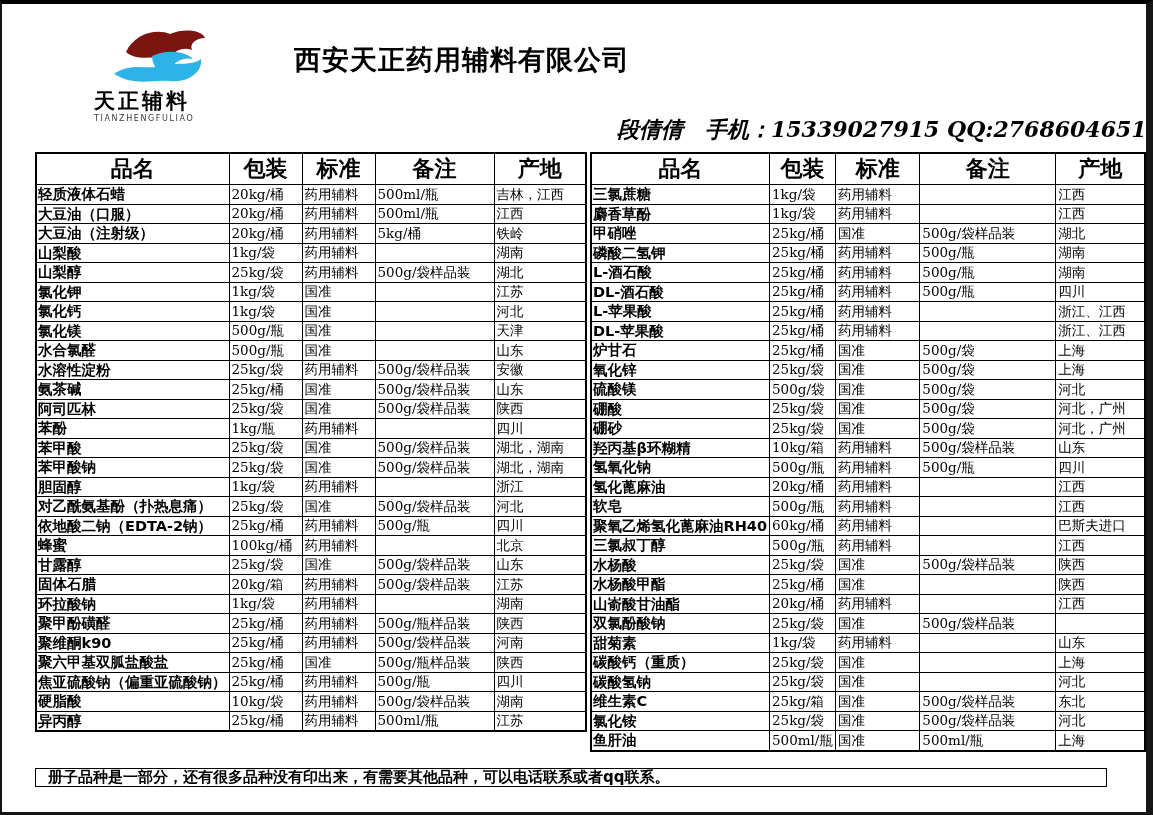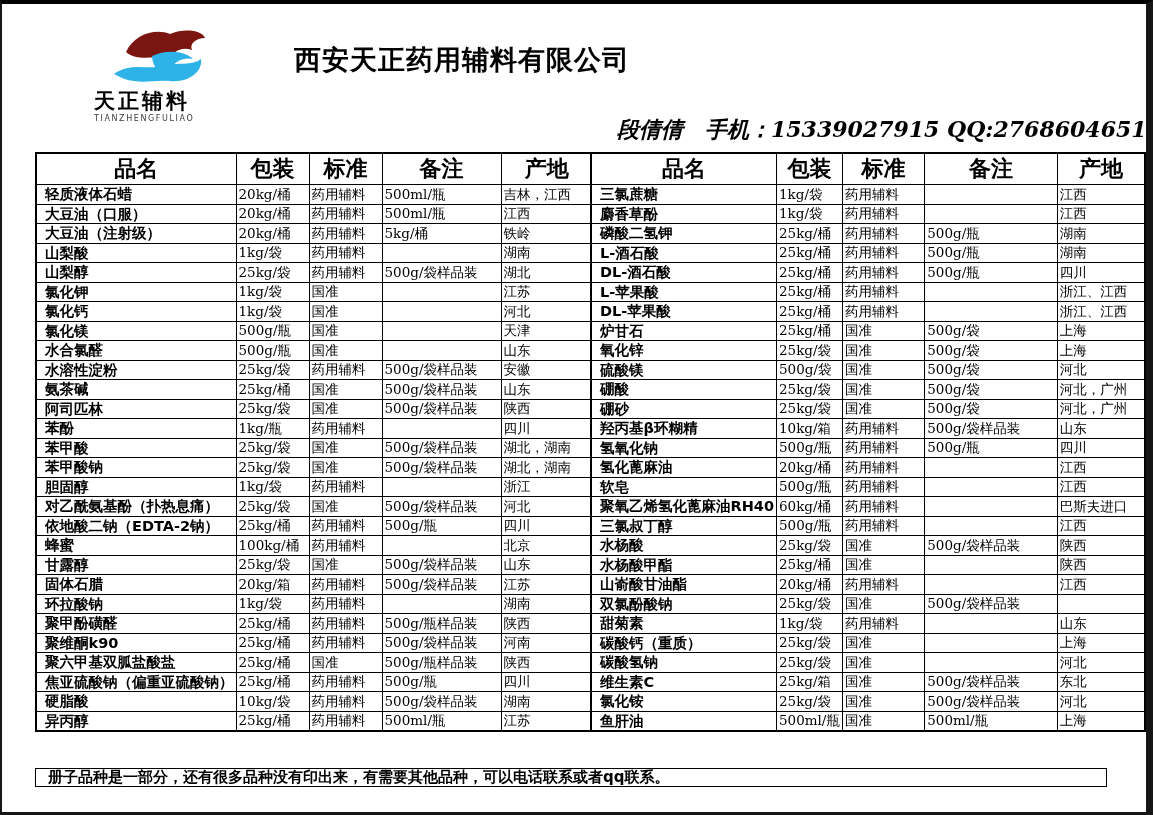--- a/index.html
+++ b/index.html
@@ -43,21 +43,21 @@
     border:1px solid #000; height:28px; padding:0 8px; overflow:hidden;
     font-family:"DejaVu Serif", serif; font-size:22px; font-weight:bold;
     text-align:center; white-space:nowrap;
   }
   .data-table td {
     border:1px solid #000; height:18.5px; padding:0 2px; overflow:hidden;
     font-family:"DejaVu Serif", serif; font-size:13.5px; line-height:1;
     white-space:nowrap; text-align:left; vertical-align:middle;
   }
   .data-table td.name {
-    font-family:"DejaVu Sans", sans-serif; font-weight:bold; font-size:14.5px; padding-left:8px;
+    font-family:"DejaVu Sans", sans-serif; font-weight:bold; font-size:14.5px; padding-left:1px;
   }
   
   .footer-note {
     position:absolute; left:33px; top:764px; width:1072px; height:19px;
     box-sizing:border-box; border:1px solid #000; background:#fff;
     font-family:"DejaVu Sans", sans-serif; font-size:15px; font-weight:bold;
     line-height:17px; padding-left:12px; white-space:nowrap; overflow:hidden;
   }
 </style>
 </head>
@@ -328,20 +328,27 @@
           <td>江西</td>
         </tr>
         <tr>
           <td class="name">麝香草酚</td>
           <td>1kg/袋</td>
           <td>药用辅料</td>
           <td></td>
           <td>江西</td>
         </tr>
         <tr>
+          <td class="name">甲硝唑</td>
+          <td>25kg/桶</td>
+          <td>国准</td>
+          <td>500g/袋样品装</td>
+          <td>湖北</td>
+        </tr>
+        <tr>
           <td class="name">磷酸二氢钾</td>
           <td>25kg/桶</td>
           <td>药用辅料</td>
           <td>500g/瓶</td>
           <td>湖南</td>
         </tr>
         <tr>
           <td class="name">L-酒石酸</td>
           <td>25kg/桶</td>
           <td>药用辅料</td>

